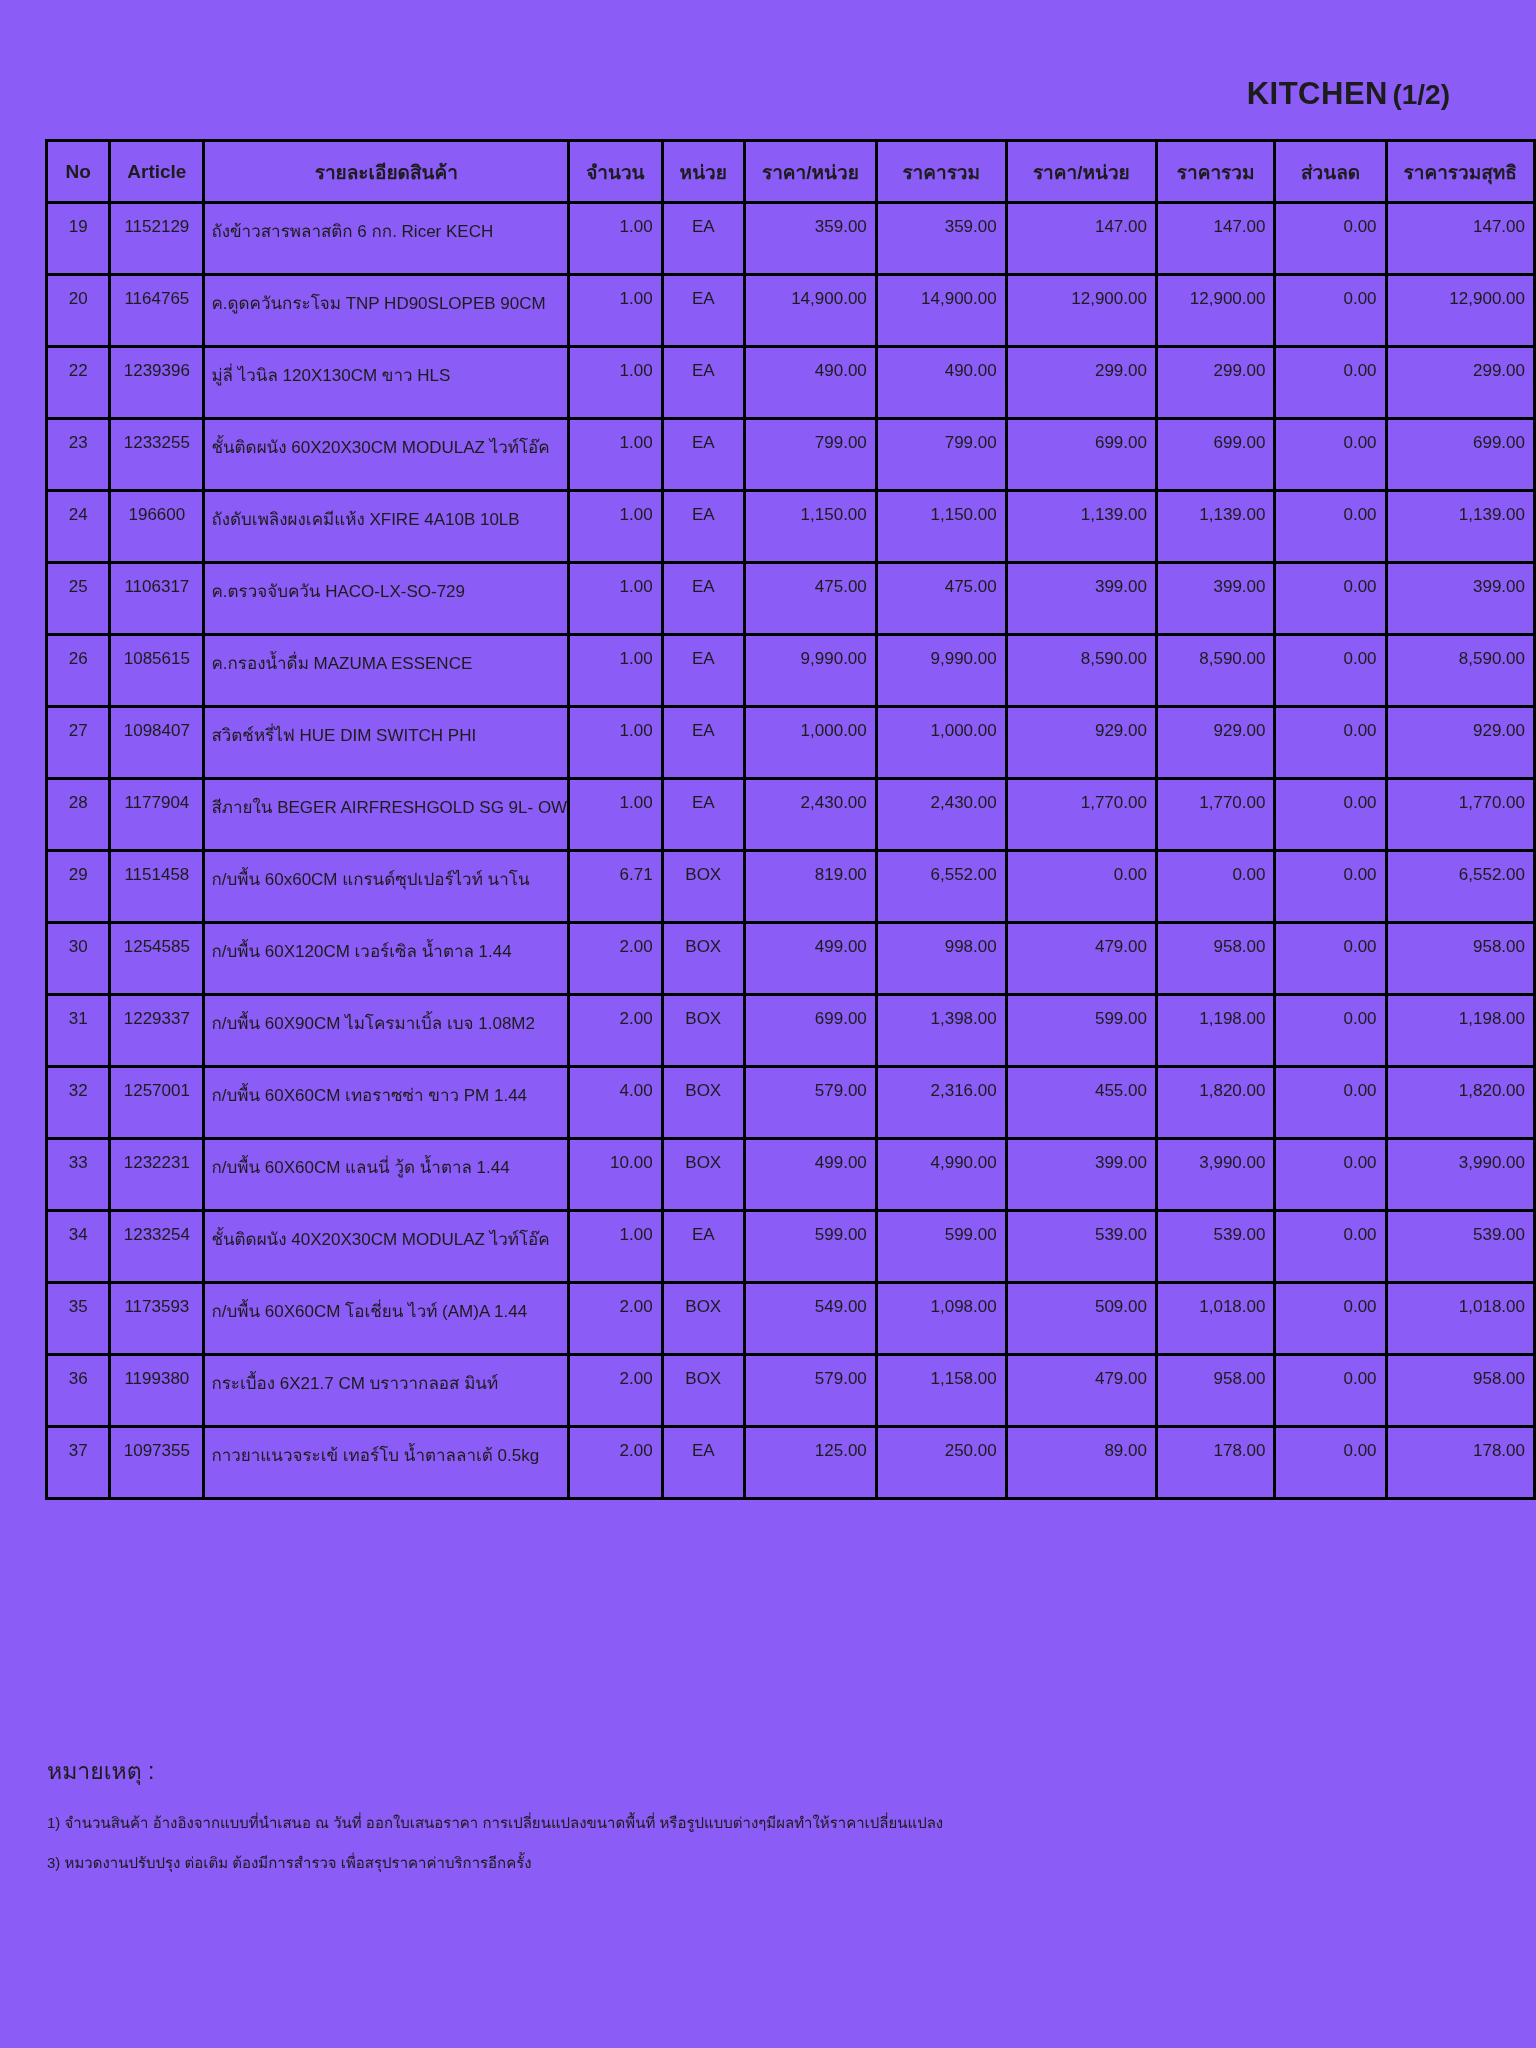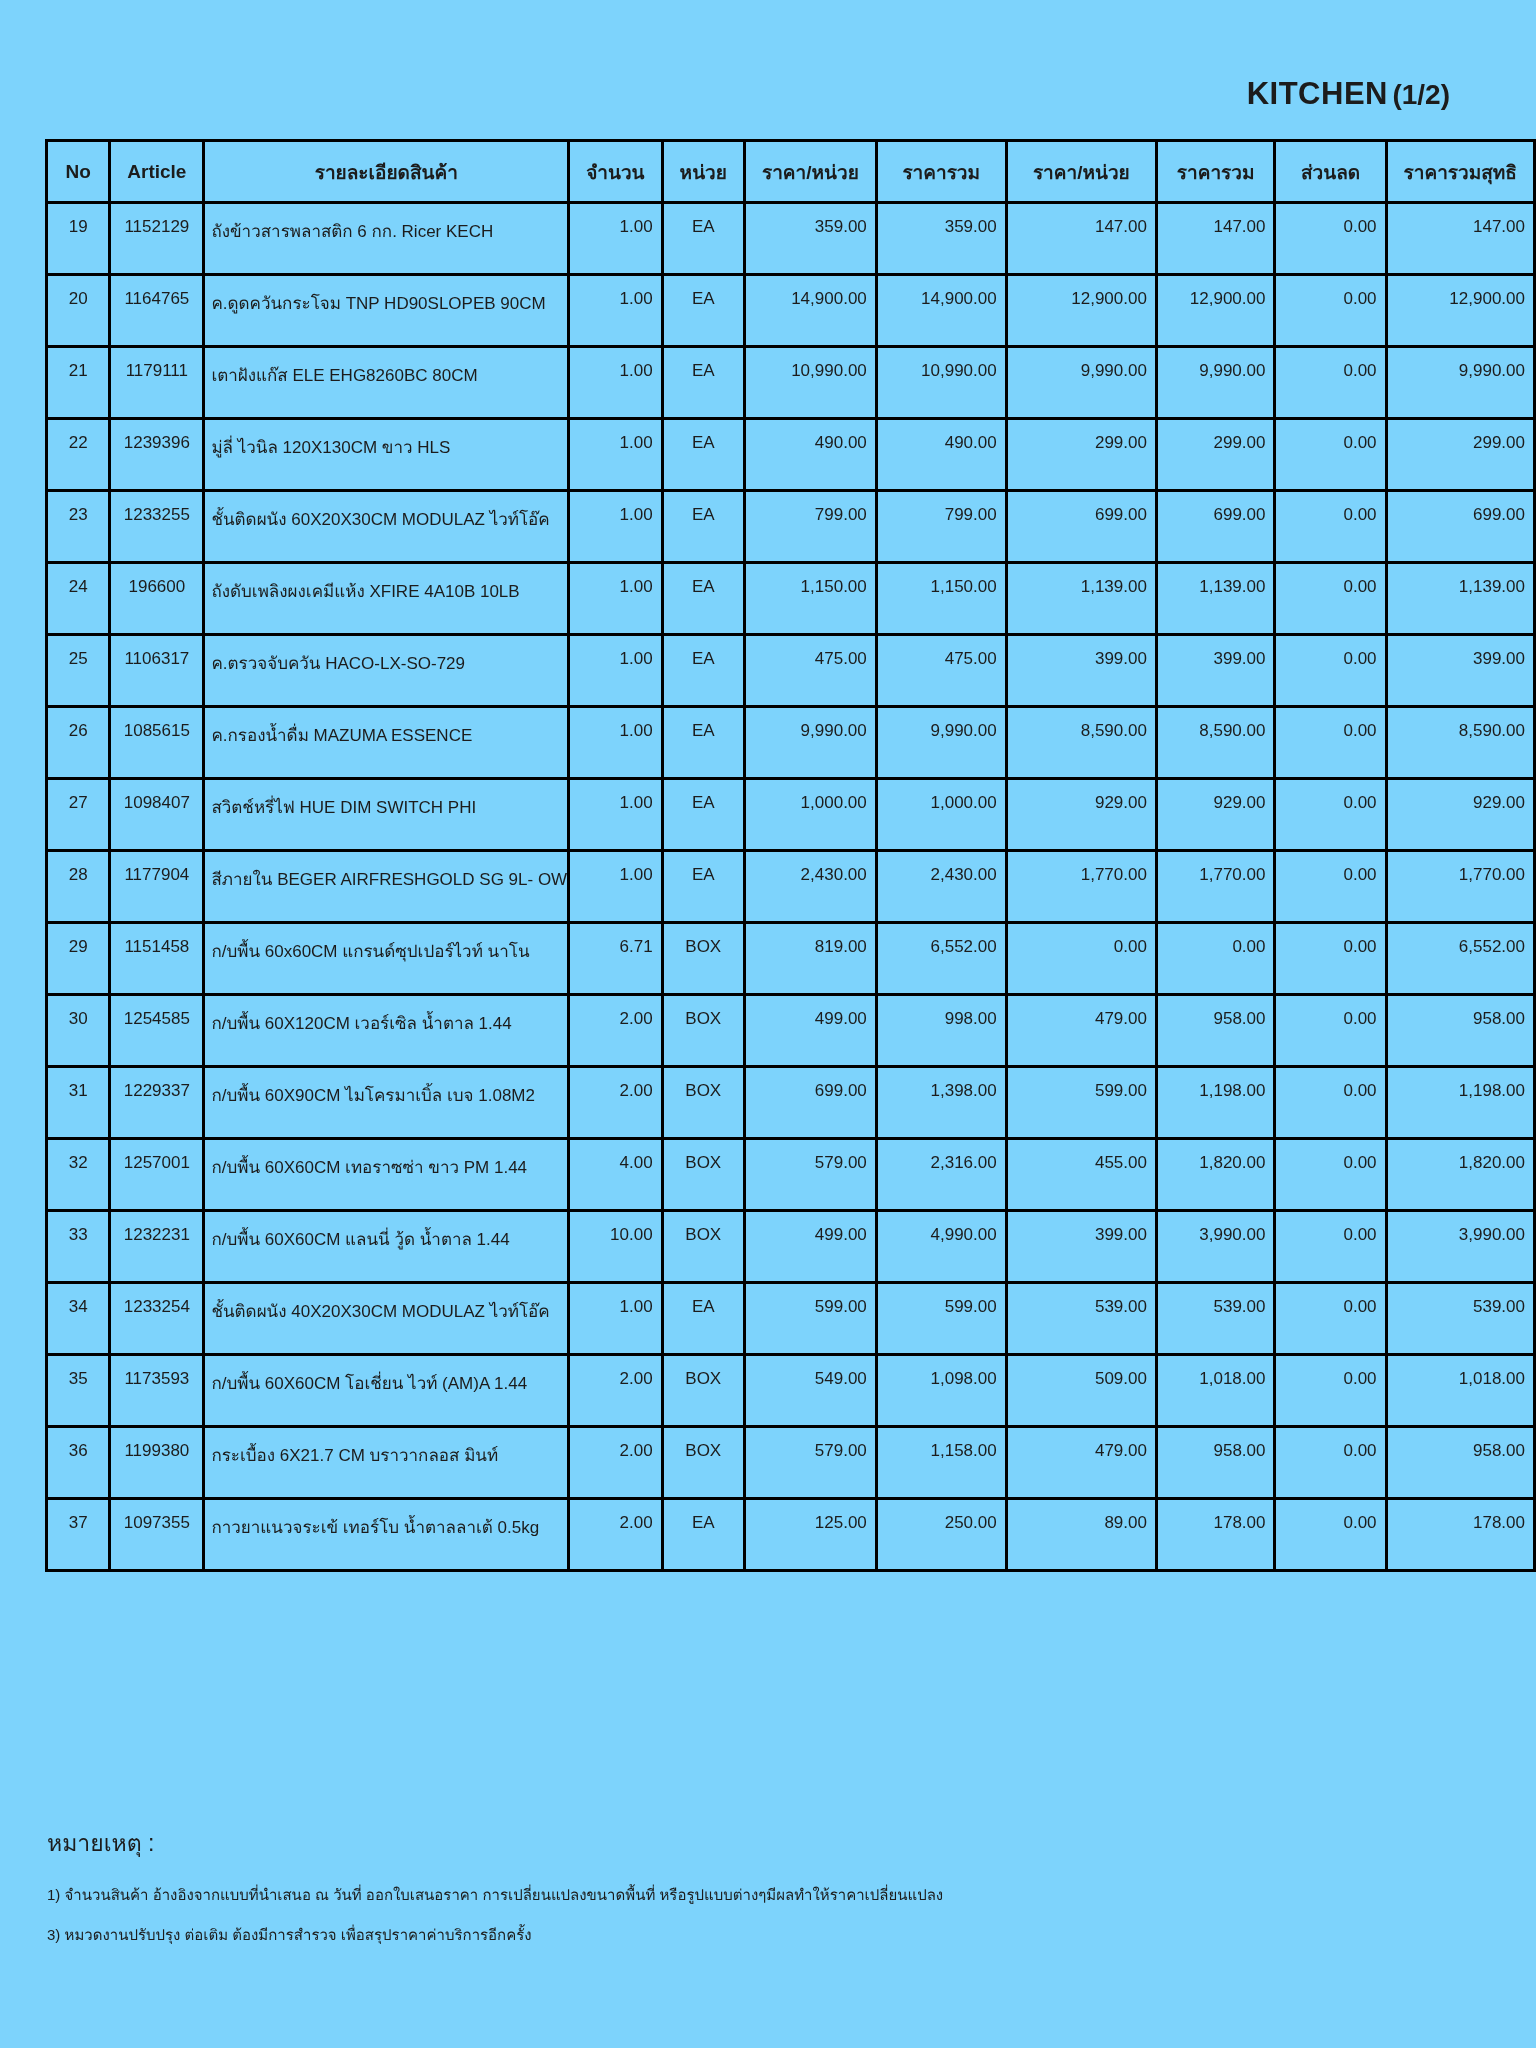--- a/index.html
+++ b/index.html
@@ -6,21 +6,21 @@
     margin: 0;
     padding: 0;
     background: #ffffff;
     font-family: "Liberation Sans", "DejaVu Sans", sans-serif;
     color: #1c1c1c;
   }
   .page {
     position: relative;
     width: 1536px;
     height: 2048px;
-    background: #7dd3fc;
+    background: #8b5cf6;
     overflow: hidden;
   }
   .title-row {
     padding-top: 76px;
     padding-right: 86px;
     text-align: right;
     line-height: 36px;
   }
   .title-main {
     font-size: 31px;
@@ -148,33 +148,20 @@
           <td>1.00</td>
           <td>EA</td>
           <td>14,900.00</td>
           <td>14,900.00</td>
           <td>12,900.00</td>
           <td>12,900.00</td>
           <td>0.00</td>
           <td>12,900.00</td>
         </tr>
         <tr>
-          <td>21</td>
-          <td>1179111</td>
-          <td>เตาฝังแก๊ส ELE EHG8260BC 80CM</td>
-          <td>1.00</td>
-          <td>EA</td>
-          <td>10,990.00</td>
-          <td>10,990.00</td>
-          <td>9,990.00</td>
-          <td>9,990.00</td>
-          <td>0.00</td>
-          <td>9,990.00</td>
-        </tr>
-        <tr>
           <td>22</td>
           <td>1239396</td>
           <td>มู่ลี่ ไวนิล 120X130CM ขาว HLS</td>
           <td>1.00</td>
           <td>EA</td>
           <td>490.00</td>
           <td>490.00</td>
           <td>299.00</td>
           <td>299.00</td>
           <td>0.00</td>

